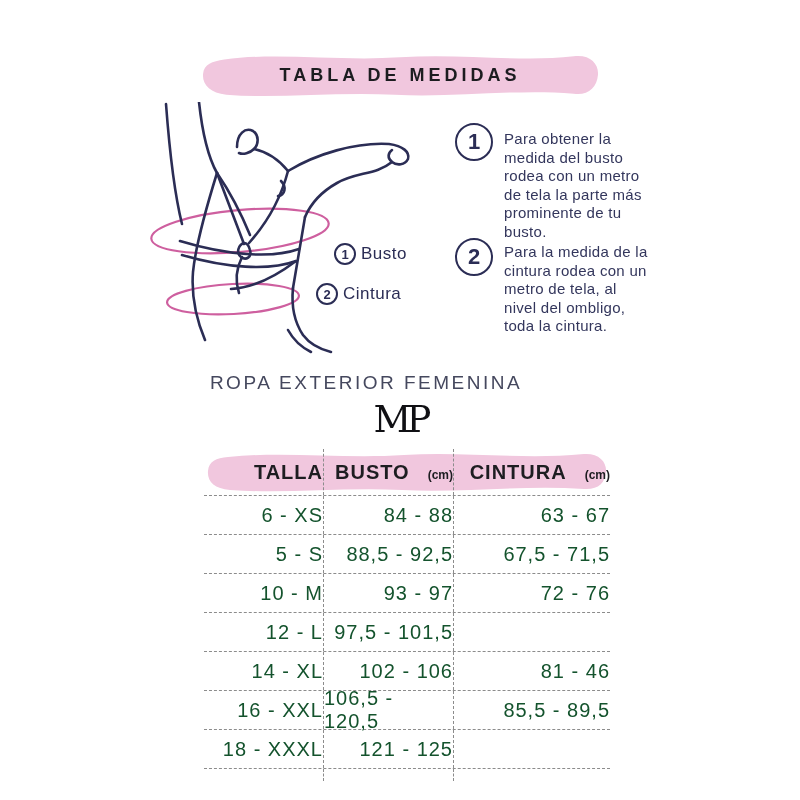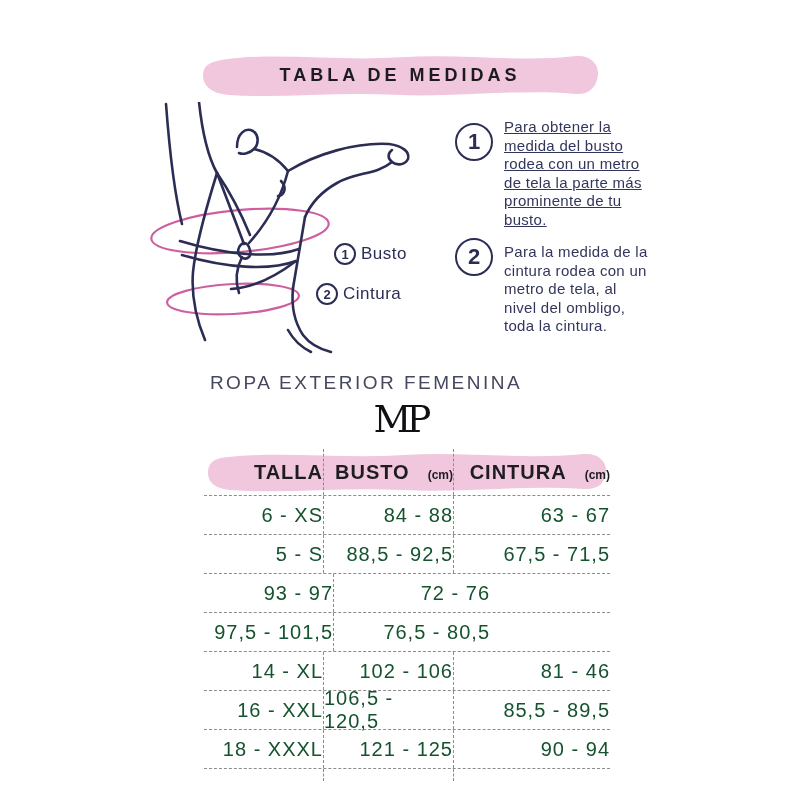--- a/index.html
+++ b/index.html
@@ -27,21 +27,21 @@
   .num-circle{
     display:flex;align-items:center;justify-content:center;
     border:2px solid #2b2d55;border-radius:50%;color:#2b2d55;
     background:#fff;box-sizing:border-box;font-weight:bold;
   }
   .num-circle.small{width:22px;height:22px;font-size:13px;}
   .num-circle.big{width:38px;height:38px;font-size:22px;border-width:2.5px;}
 
   
   .instruction-circle-1{left:455px;top:123px;}
-  .instruction-text-1{left:504px;top:118px;text-decoration:underline;}
+  .instruction-text-1{left:504px;top:130px;}
   .instruction-circle-2{left:455px;top:238px;}
   .instruction-text-2{left:504px;top:243px;}
   .instr-text{
     width:144px;font-size:15px;line-height:18.6px;color:#33365c;
     letter-spacing:0.3px;margin:0;
   }
 
   
   .section-heading{
     left:0;top:372px;width:732px;text-align:center;
@@ -154,40 +154,40 @@
     <div class="td col-0 sep-r">6 - XS</div>
     <div class="td col-1 sep-r">84 - 88</div>
     <div class="td col-2">63 - 67</div>
   </div>
   <div class="trow">
     <div class="td col-0 sep-r">5 - S</div>
     <div class="td col-1 sep-r">88,5 - 92,5</div>
     <div class="td col-2">67,5 - 71,5</div>
   </div>
   <div class="trow">
+    <div class="td col-0 sep-r">10 - M</div>
     <div class="td col-1 sep-r">93 - 97</div>
     <div class="td col-2">72 - 76</div>
   </div>
   <div class="trow">
+    <div class="td col-0 sep-r">12 - L</div>
     <div class="td col-1 sep-r">97,5 - 101,5</div>
-    <div class="td col-2">76,5 - 80,5</div>
   </div>
   <div class="trow">
     <div class="td col-0 sep-r">14 - XL</div>
     <div class="td col-1 sep-r">102 - 106</div>
     <div class="td col-2">81 - 46</div>
   </div>
   <div class="trow">
     <div class="td col-0 sep-r">16 - XXL</div>
     <div class="td col-1 sep-r">106,5 - 120,5</div>
     <div class="td col-2">85,5 - 89,5</div>
   </div>
   <div class="trow">
     <div class="td col-0 sep-r">18 - XXXL</div>
     <div class="td col-1 sep-r">121 - 125</div>
-    <div class="td col-2">90 - 94</div>
   </div>
   <div class="ttail">
     <div class="col-0 sep-r"></div>
     <div class="col-1 sep-r"></div>
     <div class="col-2"></div>
   </div>
 </div>
 
 </body></html>

